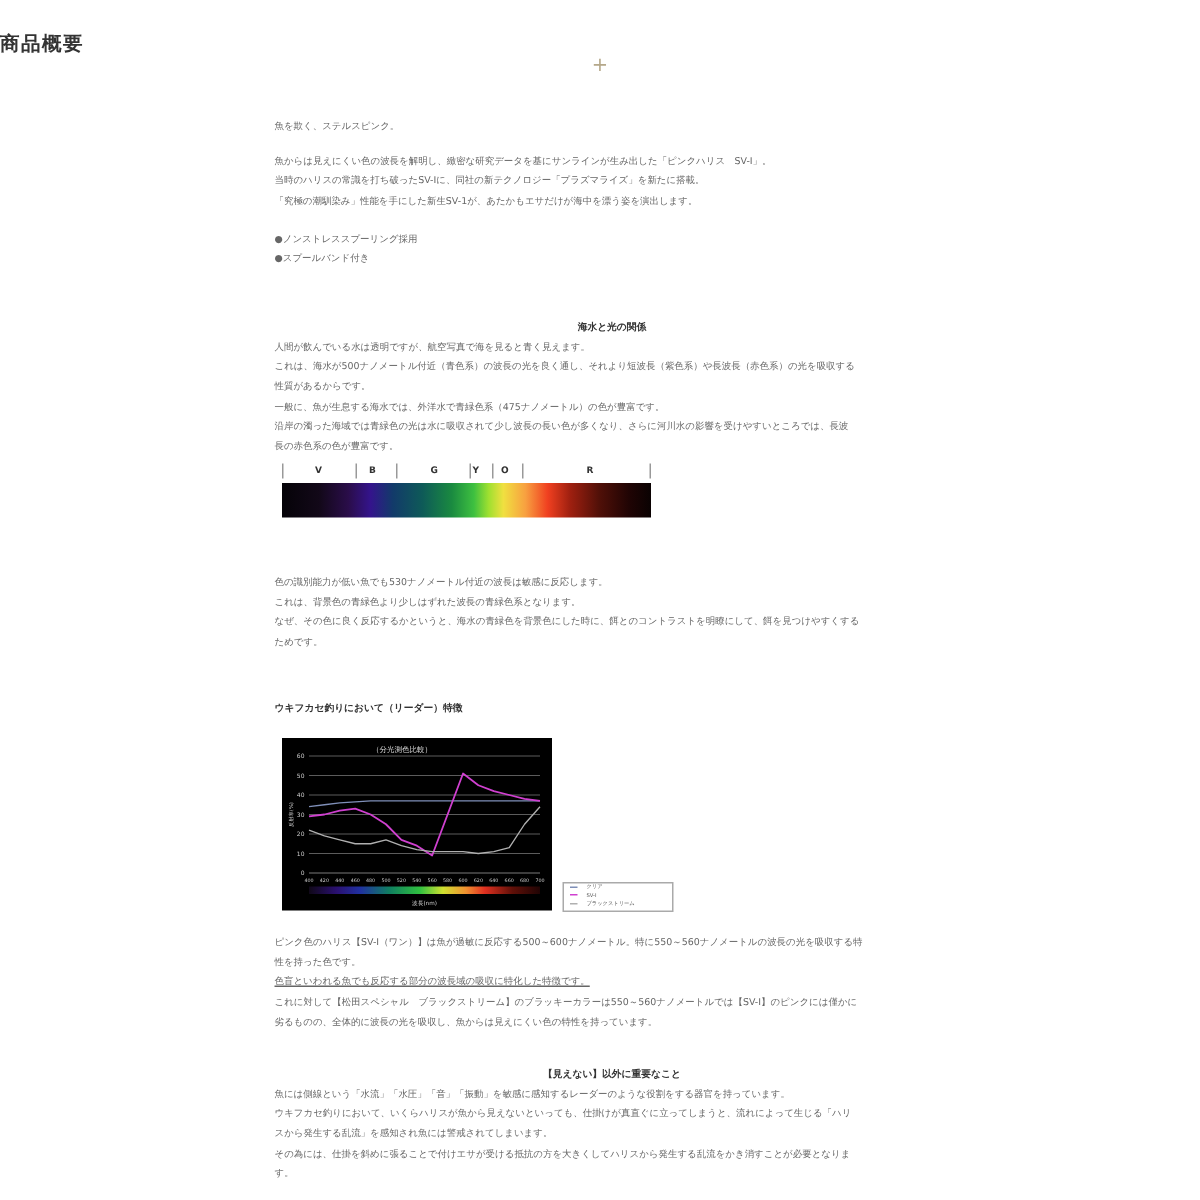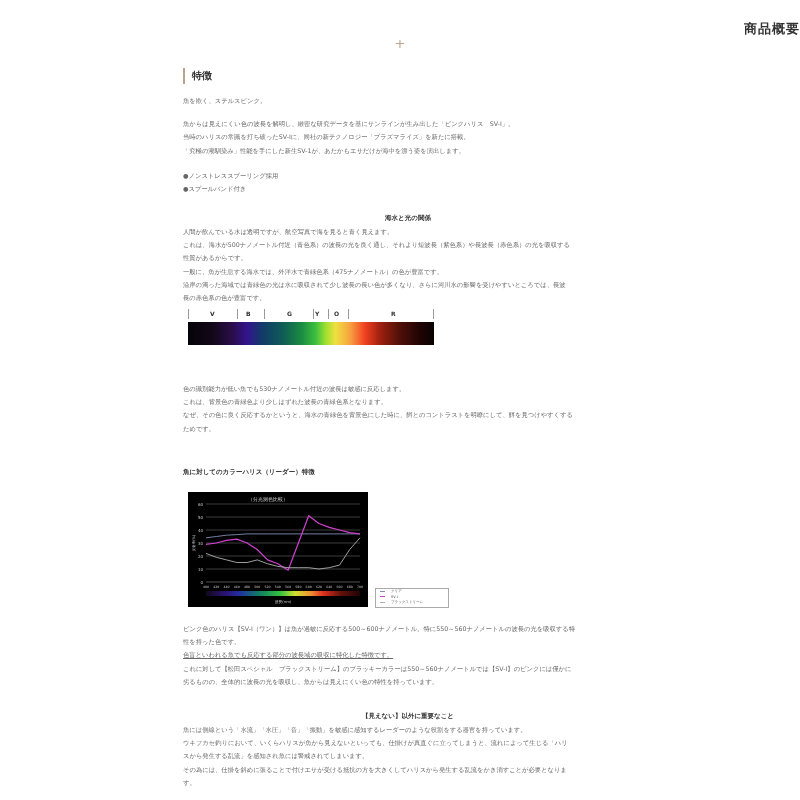--- a/index.html
+++ b/index.html
@@ -1,18 +1,18 @@
 <!DOCTYPE html>
 <html><head>
 <meta charset="utf-8">
 <style>
   html, body { margin:0; padding:0; background:#ffffff; }
   body { width:800px; height:800px; overflow:hidden; position:relative;
          font-family:"DejaVu Sans", "Liberation Sans", sans-serif; color:#555; }
-  .page-title { position:absolute; top:20px; left:0; width:800px; text-align:right;
+  .page-title { position:absolute; top:20px; left:0; width:800px; text-align:left;
                 font-size:13px; font-weight:bold; color:#333; letter-spacing:1px; }
   .title-plus { position:absolute; top:36px; left:0; width:800px; text-align:center;
                 font-size:13px; color:#b5a88a; }
   .content { position:absolute; left:183px; top:68px; width:440px; }
   .feature-heading { border-left:2px solid #b5a88a; padding-left:7px; font-size:10px;
                      font-weight:bold; color:#333; height:16px; line-height:16px; margin-left:0; }
   p, .line { margin:0; font-size:6.3px; line-height:13.2px; color:#666; white-space:nowrap; }
   .sub-heading { font-size:6.5px; font-weight:bold; color:#333; line-height:13px;text-align:center; }
   .underline { text-decoration:underline; }
   .abs { position:absolute; }
@@ -27,21 +27,20 @@
   .legend-box div { height:5.5px; line-height:5.5px; padding-left:4px; }
   .legend-box span.sw { display:inline-block; width:5px; height:1px; vertical-align:middle; margin-right:6px; }
 </style>
 </head>
 <body>
 
 <div class="page-title">商品概要</div>
 <div class="title-plus">+</div>
 
 <div class="content">
-  <div class="feature-heading">特徴</div>
   <p style="margin-top:10px;">魚を欺く、ステルスピンク。</p>
   <div style="margin-top:10px;">
     <p>魚からは見えにくい色の波長を解明し、緻密な研究データを基にサンラインが生み出した「ピンクハリス　SV-Ⅰ」。</p>
     <p>当時のハリスの常識を打ち破ったSV-Ⅰに、同社の新テクノロジー「プラズマライズ」を新たに搭載。</p>
     <p>「究極の潮馴染み」性能を手にした新生SV-1が、あたかもエサだけが海中を漂う姿を演出します。</p>
   </div>
   <div style="margin-top:12px;">
     <p>●ノンストレススプーリング採用</p>
     <p>●スプールバンド付き</p>
   </div>
@@ -77,21 +76,21 @@
 </div>
 
 <div class="abs" style="left:183px; top:382px; width:450px;">
   <p>色の識別能力が低い魚でも530ナノメートル付近の波長は敏感に反応します。</p>
   <p>これは、背景色の青緑色より少しはずれた波長の青緑色系となります。</p>
   <p>なぜ、その色に良く反応するかというと、海水の青緑色を背景色にした時に、餌とのコントラストを明瞭にして、餌を見つけやすくする</p>
   <p>ためです。</p>
 </div>
 
 <div class="abs" style="left:183px; top:466px;">
-  <div class="sub-heading">魚に対してのカラーハリス（リーダー）特徴</div>
+  <div class="sub-heading">ウキフカセ釣りにおいて（リーダー）特徴</div>
 </div>
 
 <div class="chart-box">
   <svg id="chart-svg" width="180" height="115" viewBox="0 0 180 115">
       <line x1="18" x2="172" y1="90" y2="90" stroke="#888" stroke-width="0.6"></line>
       <text x="15" y="91.5" fill="#ccc" font-size="4" text-anchor="end">0</text>
       <line x1="18" x2="172" y1="77" y2="77" stroke="#666" stroke-width="0.6"></line>
       <text x="15" y="78.5" fill="#ccc" font-size="4" text-anchor="end">10</text>
       <line x1="18" x2="172" y1="64" y2="64" stroke="#666" stroke-width="0.6"></line>
       <text x="15" y="65.5" fill="#ccc" font-size="4" text-anchor="end">20</text>

